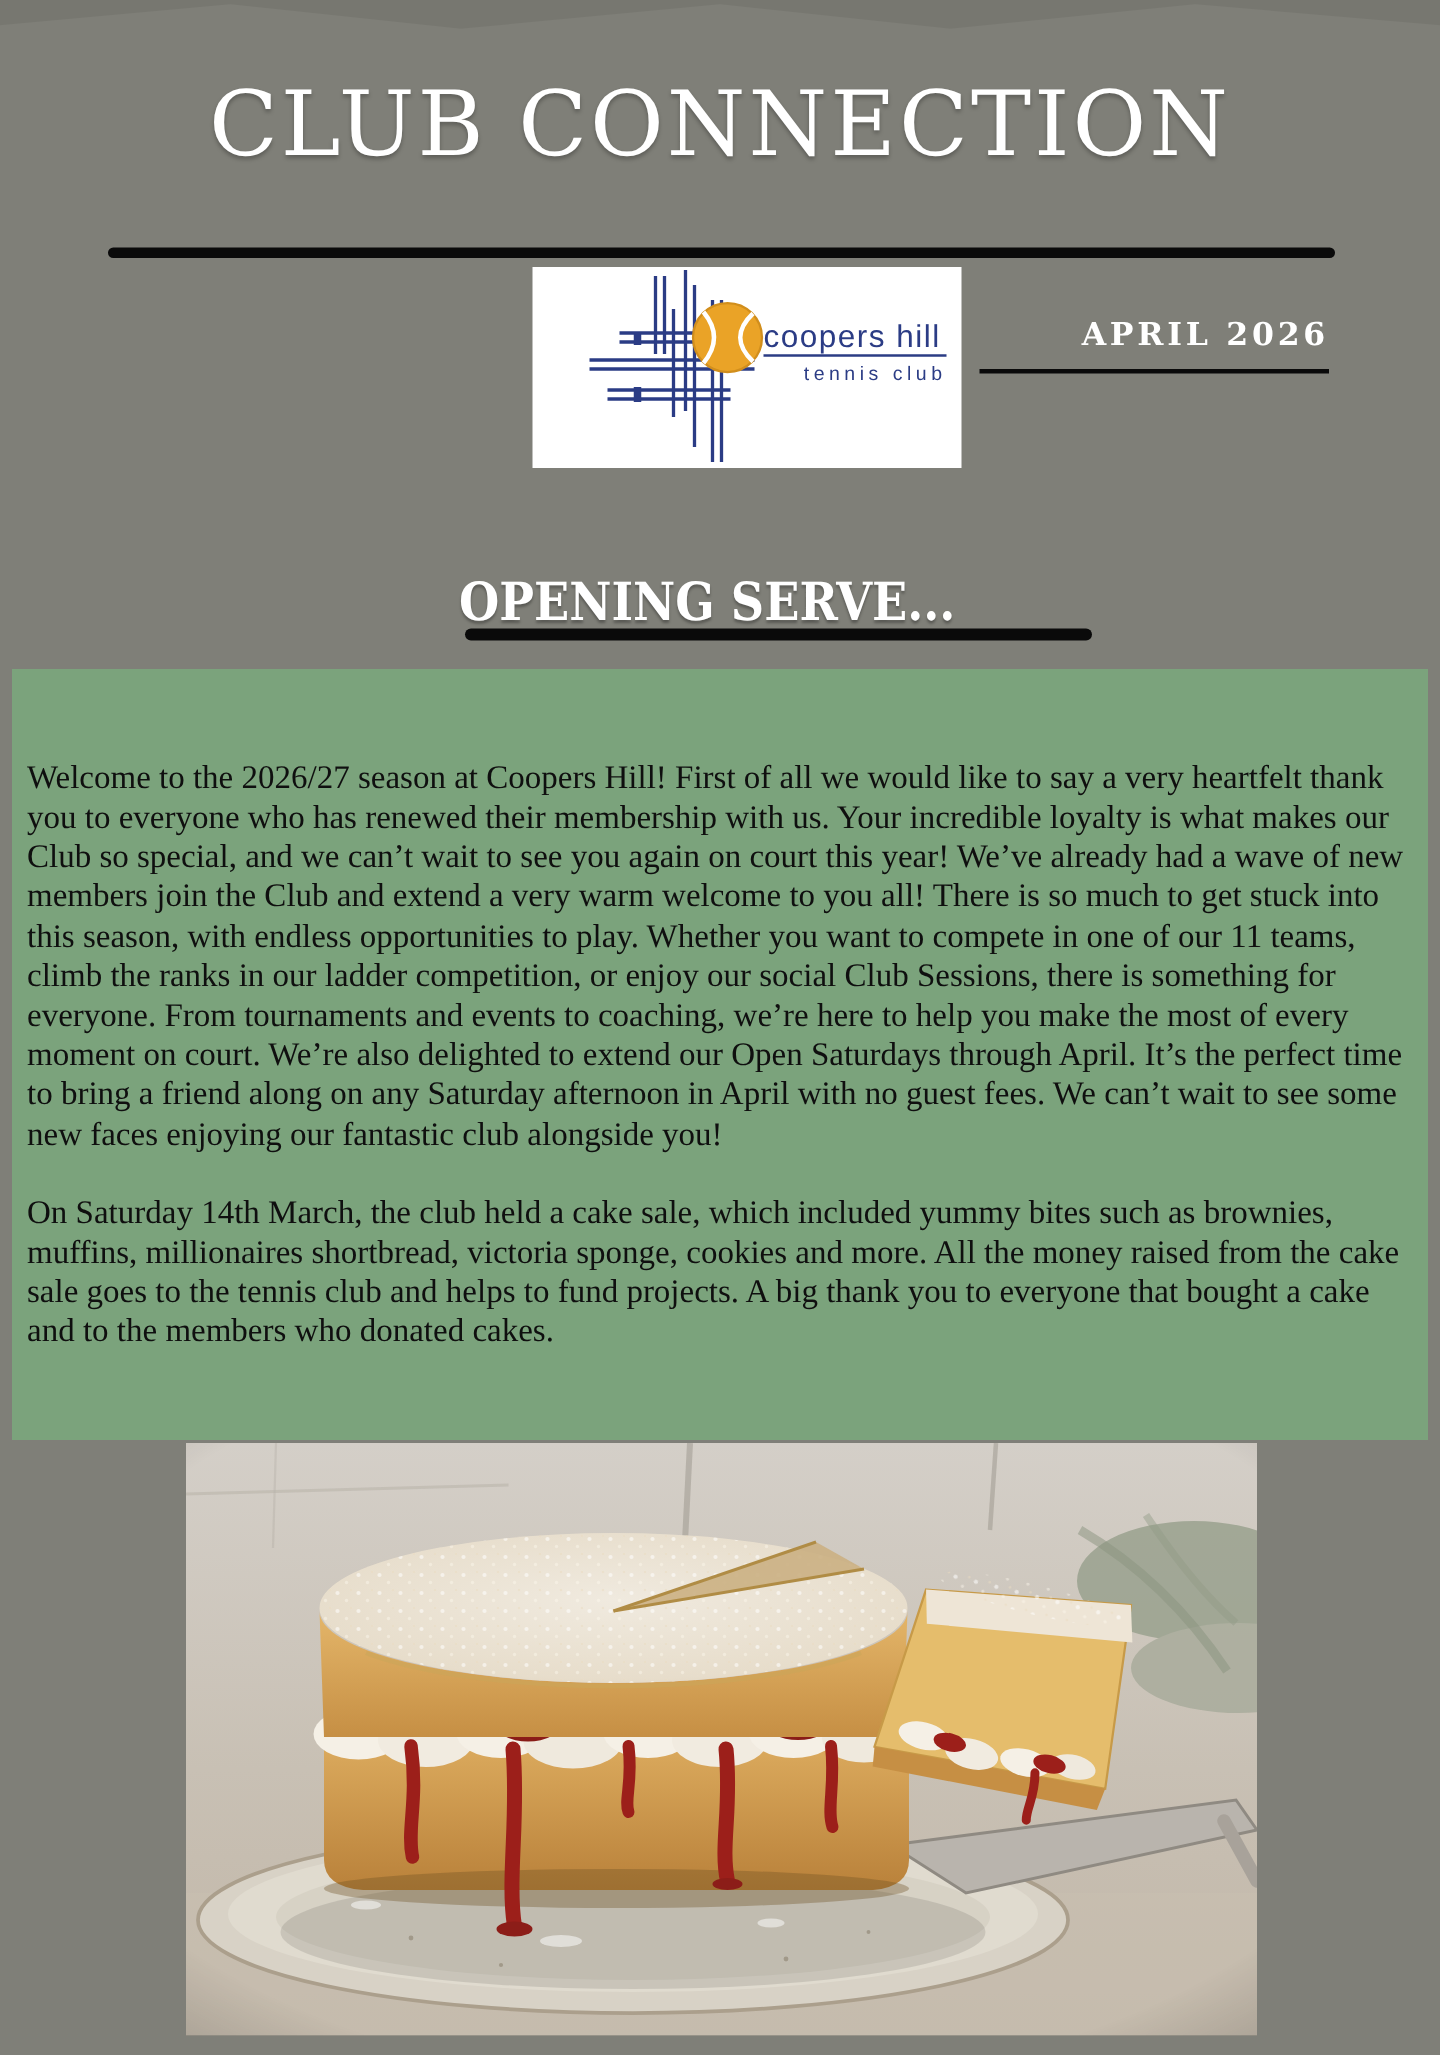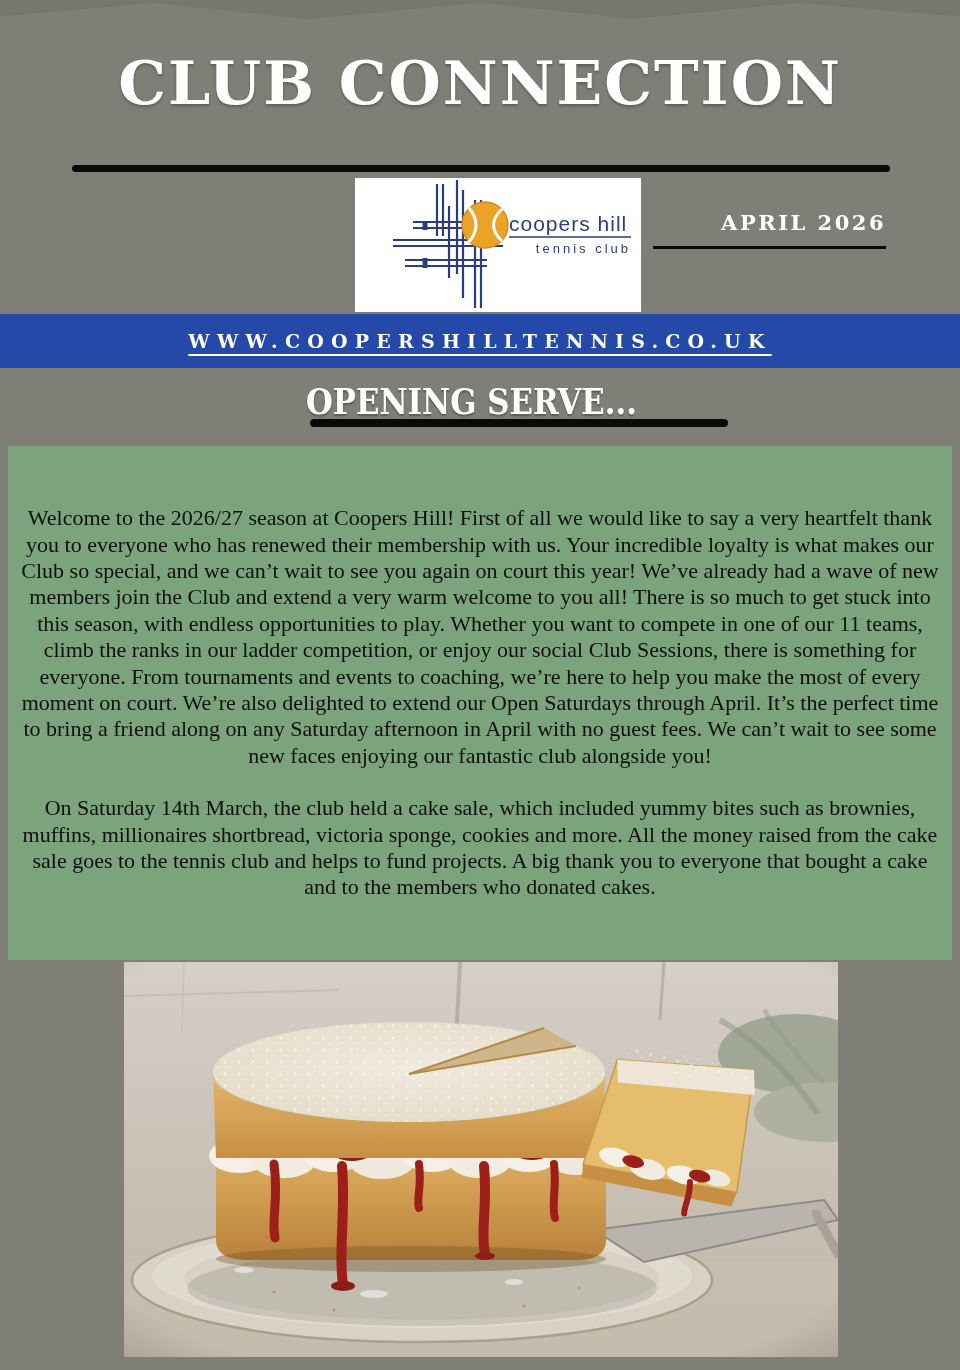--- a/index.html
+++ b/index.html
@@ -9,21 +9,21 @@
     overflow:hidden;
     font-family:"DejaVu Serif", serif;
   }
   .zigzag {
     position:absolute; top:0; left:0; width:960px; height:24px;
     background:rgba(0,0,0,.06);
     clip-path:polygon(0 0,100% 0,100% 70%,83% 12%,66% 80%,50% 12%,32% 80%,16% 12%,0 70%);
   }
   .page-title {
     position:absolute; top:48px; left:0; width:100%; margin:0;
-    text-align:center; font-size:60px; font-weight:bold; color:#ffffff;
+    text-align:center; font-size:60px; font-weight:normal; color:#ffffff;
     letter-spacing:2px; text-shadow:0 2px 3px rgba(0,0,0,.28);
   }
   .title-divider {
     position:absolute; left:72px; top:165px; width:818px; height:7px;
     background:var(--rule-black,#0a0a0a); border-radius:4px;
   }
   .logo-box {
     position:absolute; left:355px; top:178px; width:262px; height:134px;
     background:#ffffff;
     padding-left:24px;
@@ -59,21 +59,21 @@
     position:absolute; left:310px; top:419px; width:418px; height:8px;
     background:var(--rule-black,#0a0a0a); border-radius:4px;
   }
   .opening-panel {
     position:absolute; left:8px; top:446px; width:944px; height:514px;
     background:var(--panel-green,#7ba37c);
     display:flex; flex-direction:column; justify-content:center; gap:26px;
     box-sizing:border-box; padding:8px 10px;
   }
   .opening-panel p {
-    margin:0; text-align:center; font-size:22px; line-height:1.2;
+    margin:0; text-align:left; font-size:22px; line-height:1.2;
     color:#0f0f0f; font-family:"Liberation Serif", serif;
   }
   .cake-photo {
     position:absolute; left:124px; top:962px; width:714px; height:395px;
   }
   .cake-photo svg { display:block; width:100%; height:100%; }
 </style>
 </head>
 <body>
 
@@ -111,23 +111,20 @@
       </g>
       <text x="130" y="53" font-size="21" fill="#2b3c85" font-family="Liberation Sans, sans-serif" letter-spacing="1">coopers hill</text>
       <line x1="130" y1="59" x2="252" y2="59" stroke="#2b3c85" stroke-width="1.6"></line>
       <text x="252" y="75" font-size="13" fill="#2b3c85" text-anchor="end" font-family="Liberation Sans, sans-serif" letter-spacing="3">tennis club</text>
     </svg>
   </div>
 
   <div class="issue-date">APRIL 2026</div>
   <div class="date-divider"></div>
 
-  <div class="website-banner">
-    <a class="website-link" href="#">WWW.COOPERSHILLTENNIS.CO.UK</a>
-  </div>
 
   <h2 class="section-heading">OPENING SERVE...</h2>
   <div class="heading-underline"></div>
 
   <div class="opening-panel">
     <p>Welcome to the 2026/27 season at Coopers Hill! First of all we would like to say a very heartfelt thank you to everyone who has renewed their membership with us. Your incredible loyalty is what makes our Club so special, and we can’t wait to see you again on court this year! We’ve already had a wave of new members join the Club and extend a very warm welcome to you all! There is so much to get stuck into this season, with endless opportunities to play. Whether you want to compete in one of our 11 teams, climb the ranks in our ladder competition, or enjoy our social Club Sessions, there is something for everyone. From tournaments and events to coaching, we’re here to help you make the most of every moment on court. We’re also delighted to extend our Open Saturdays through April. It’s the perfect time to bring a friend along on any Saturday afternoon in April with no guest fees. We can’t wait to see some new faces enjoying our fantastic club alongside you!</p>
     <p>On Saturday 14th March, the club held a cake sale, which included yummy bites such as brownies, muffins, millionaires shortbread, victoria sponge, cookies and more. All the money raised from the cake sale goes to the tennis club and helps to fund projects.  A big thank you to everyone that bought a cake and to the members who donated cakes.</p>
   </div>
 
   <div class="cake-photo">

